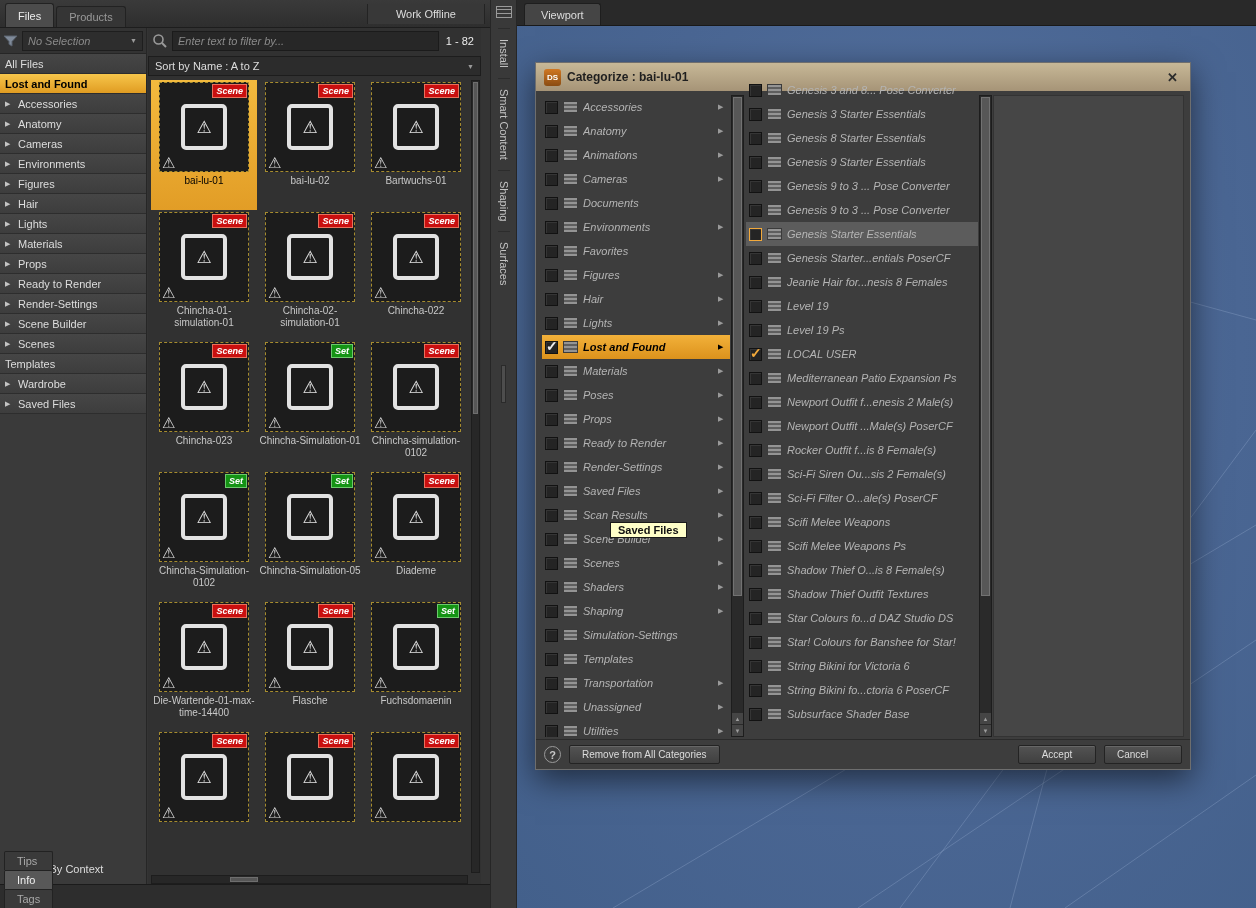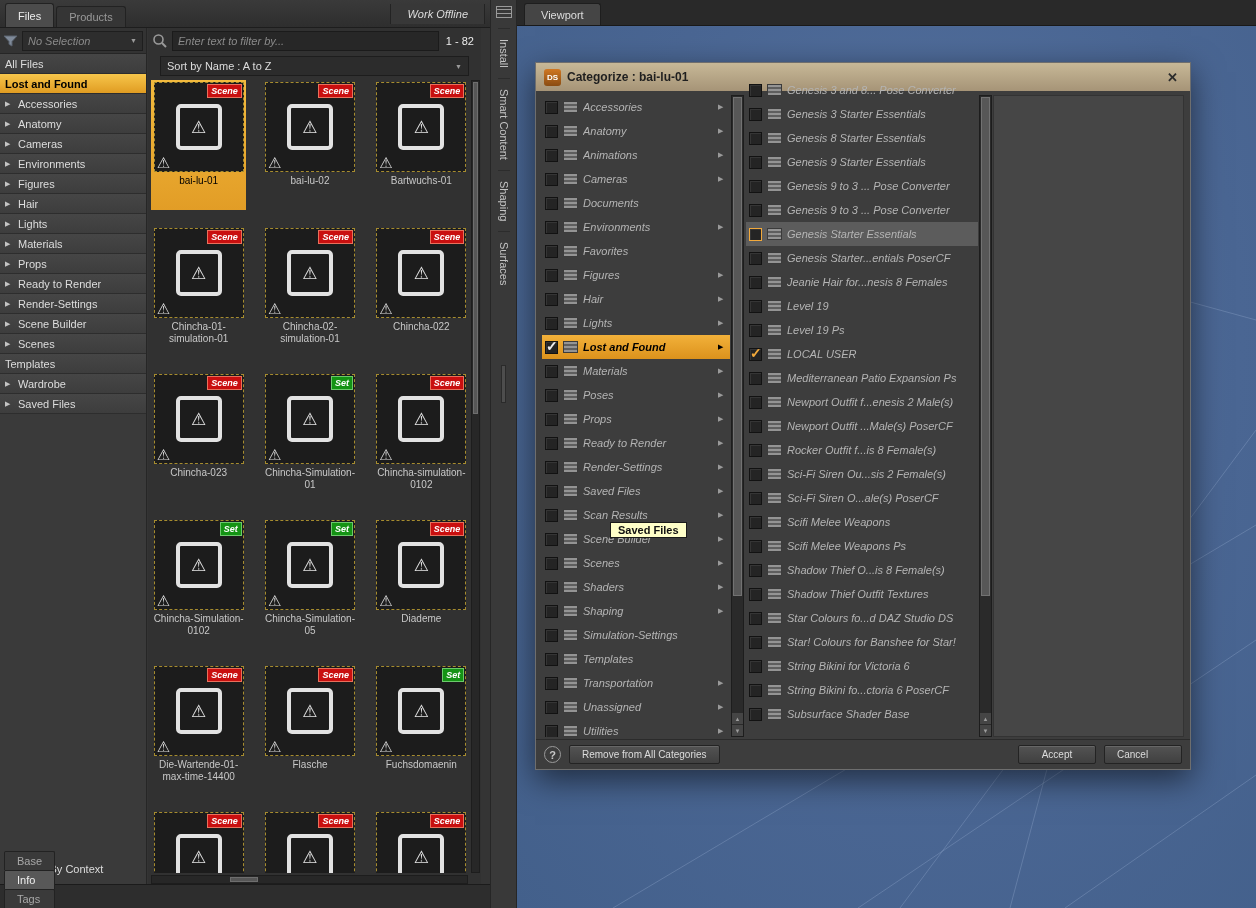--- a/index.html
+++ b/index.html
@@ -18,22 +18,22 @@
 
   
   #left-pane{position:absolute;left:0;top:0;width:490px;height:908px;background:#343434;}
   #top-bar{position:absolute;left:0;top:0;width:490px;height:28px;
            background:linear-gradient(#3a3a3a,#2e2e2e);border-bottom:1px solid #1d1d1d;
            display:flex;align-items:flex-end;padding:0 5px;}
   #top-tabs{display:flex;align-items:flex-end;height:100%;gap:2px;}
   .top-tab{height:21px;line-height:21px;padding:0 12px;background:#353535;color:#999;
            border:1px solid #222;border-bottom:none;border-radius:3px 3px 0 0;cursor:default;}
   .top-tab.active{background:#4c4c4c;color:#ececec;height:24px;line-height:24px;}
-  #work-offline{margin-left:auto;align-self:center;padding:4px 16px;color:#ddd;
-                border-left:1px solid #232323;border-right:1px solid #232323;background:#383838;font-style:italic;}
+  #work-offline{margin-left:auto;align-self:center;padding:4px 28px;color:#ddd;
+                border-left:1px solid #232323;border-right:1px solid #232323;background:#383838;}
 
   #sidebar{position:absolute;left:0;top:28px;width:147px;height:856px;background:#3a3a3a;
            border-right:1px solid #262626;}
   #filter-row{height:26px;display:flex;align-items:center;gap:3px;padding:0 3px;
               background:#333;border-bottom:1px solid #262626;}
   #filter-dd{flex:1;height:20px;background:#2d2d2d;border:1px solid #1e1e1e;color:#8a8a8a;
              font-style:italic;padding:0 5px;display:flex;align-items:center;}
   .dd-arrow{margin-left:auto;font-size:7px;color:#9a9a9a;}
 
   .cat-row{height:20px;display:flex;align-items:center;gap:4px;padding:0 5px;
@@ -48,25 +48,25 @@
          box-shadow:inset 1px 1px 0 rgba(255,255,255,.08);position:relative;flex:none;}
   .cbx-s .icon-check{position:absolute;left:0;top:-4px;color:#f0a93a;font-size:13px;font-weight:bold;}
 
   
   #content{position:absolute;left:148px;top:28px;width:333px;height:856px;background:#313131;}
   #search-row{height:26px;display:flex;align-items:center;gap:4px;padding:0 4px;}
   .search-input{flex:1;height:20px;background:#272727;border:1px solid #1b1b1b;color:#bbb;
                 font-style:italic;font-size:11px;padding:0 5px;font-family:inherit;outline:none;}
   .search-input::placeholder{color:#8a8a8a;font-style:italic;}
   #count{color:#ececec;white-space:nowrap;padding:0 3px;}
-  #sort-row{height:20px;margin:2px 12px 0;background:#2c2c2c;border:1px solid #1d1d1d;
+  #sort-row{height:20px;margin:2px 0 0;background:#2c2c2c;border:1px solid #1d1d1d;
             display:flex;align-items:center;padding:0 6px;color:#ddd;}
 
   #thumb-grid{position:absolute;left:3px;right:12px;top:52px;bottom:11px;display:grid;
-              grid-template-columns:repeat(3,1fr);grid-auto-rows:130px;overflow:hidden;gap:16px;}
+              grid-template-columns:repeat(3,1fr);grid-auto-rows:130px;overflow:hidden;}
   .thumb{padding:2px 2px 0;text-align:center;cursor:default;}
   .thumb.selected{background:linear-gradient(#f3ba3e,#e29d26);}
   .thumb-img{position:relative;width:90px;height:90px;margin:0 auto;background:#1c1c1c;
              border:1px dashed #a68c2f;}
   .badge{position:absolute;top:1px;right:1px;font-size:9px;font-style:italic;font-weight:bold;
          color:#fff;padding:0 3px;line-height:12px;}
   .badge.scene{background:#c90f0f;border:1px solid #e8705c;}
   .badge.set{background:#149314;border:1px solid #6cc96c;}
   .frame-icon{position:absolute;left:50%;top:50%;transform:translate(-50%,-50%);
               width:46px;height:46px;border:4px solid #e2e2e2;border-radius:5px;
@@ -470,21 +470,21 @@
     <div id="v-scroll">
       <div id="v-thumb"></div>
     </div>
     <div id="h-scroll">
       <div id="h-thumb"></div>
     </div>
   </div>
 
   <div id="bottom-bar">
     <div id="btabs">
-        <div class="b-tab">Base</div>
+        <div class="b-tab">Tips</div>
         <div class="b-tab active">Info</div>
         <div class="b-tab">Tags</div>
       </div>
   </div>
 </div>
 
 <div id="side-strip">
   <div id="strip-icon"></div>
   <div id="vtabs">
       <div class="v-tab">Install</div>
@@ -880,21 +880,21 @@
     </span>
     <span class="cat-ico"></span>
     <span class="dlg-label">Sci-Fi Siren Ou...sis 2 Female(s)</span>
     <span class="dlg-arrow icon-arrow-right" style="visibility: hidden;"></span>
   </div>
           <div class="dlg-row">
     <span class="cbx">
       <span class="icon-check"></span>
     </span>
     <span class="cat-ico"></span>
-    <span class="dlg-label">Sci-Fi Siren O...ale(s) PoserCF</span>
+    <span class="dlg-label">Sci-Fi Filter O...ale(s) PoserCF</span>
     <span class="dlg-arrow icon-arrow-right" style="visibility: hidden;"></span>
   </div>
           <div class="dlg-row">
     <span class="cbx">
       <span class="icon-check"></span>
     </span>
     <span class="cat-ico"></span>
     <span class="dlg-label">Scifi Melee Weapons</span>
     <span class="dlg-arrow icon-arrow-right" style="visibility: hidden;"></span>
   </div>

